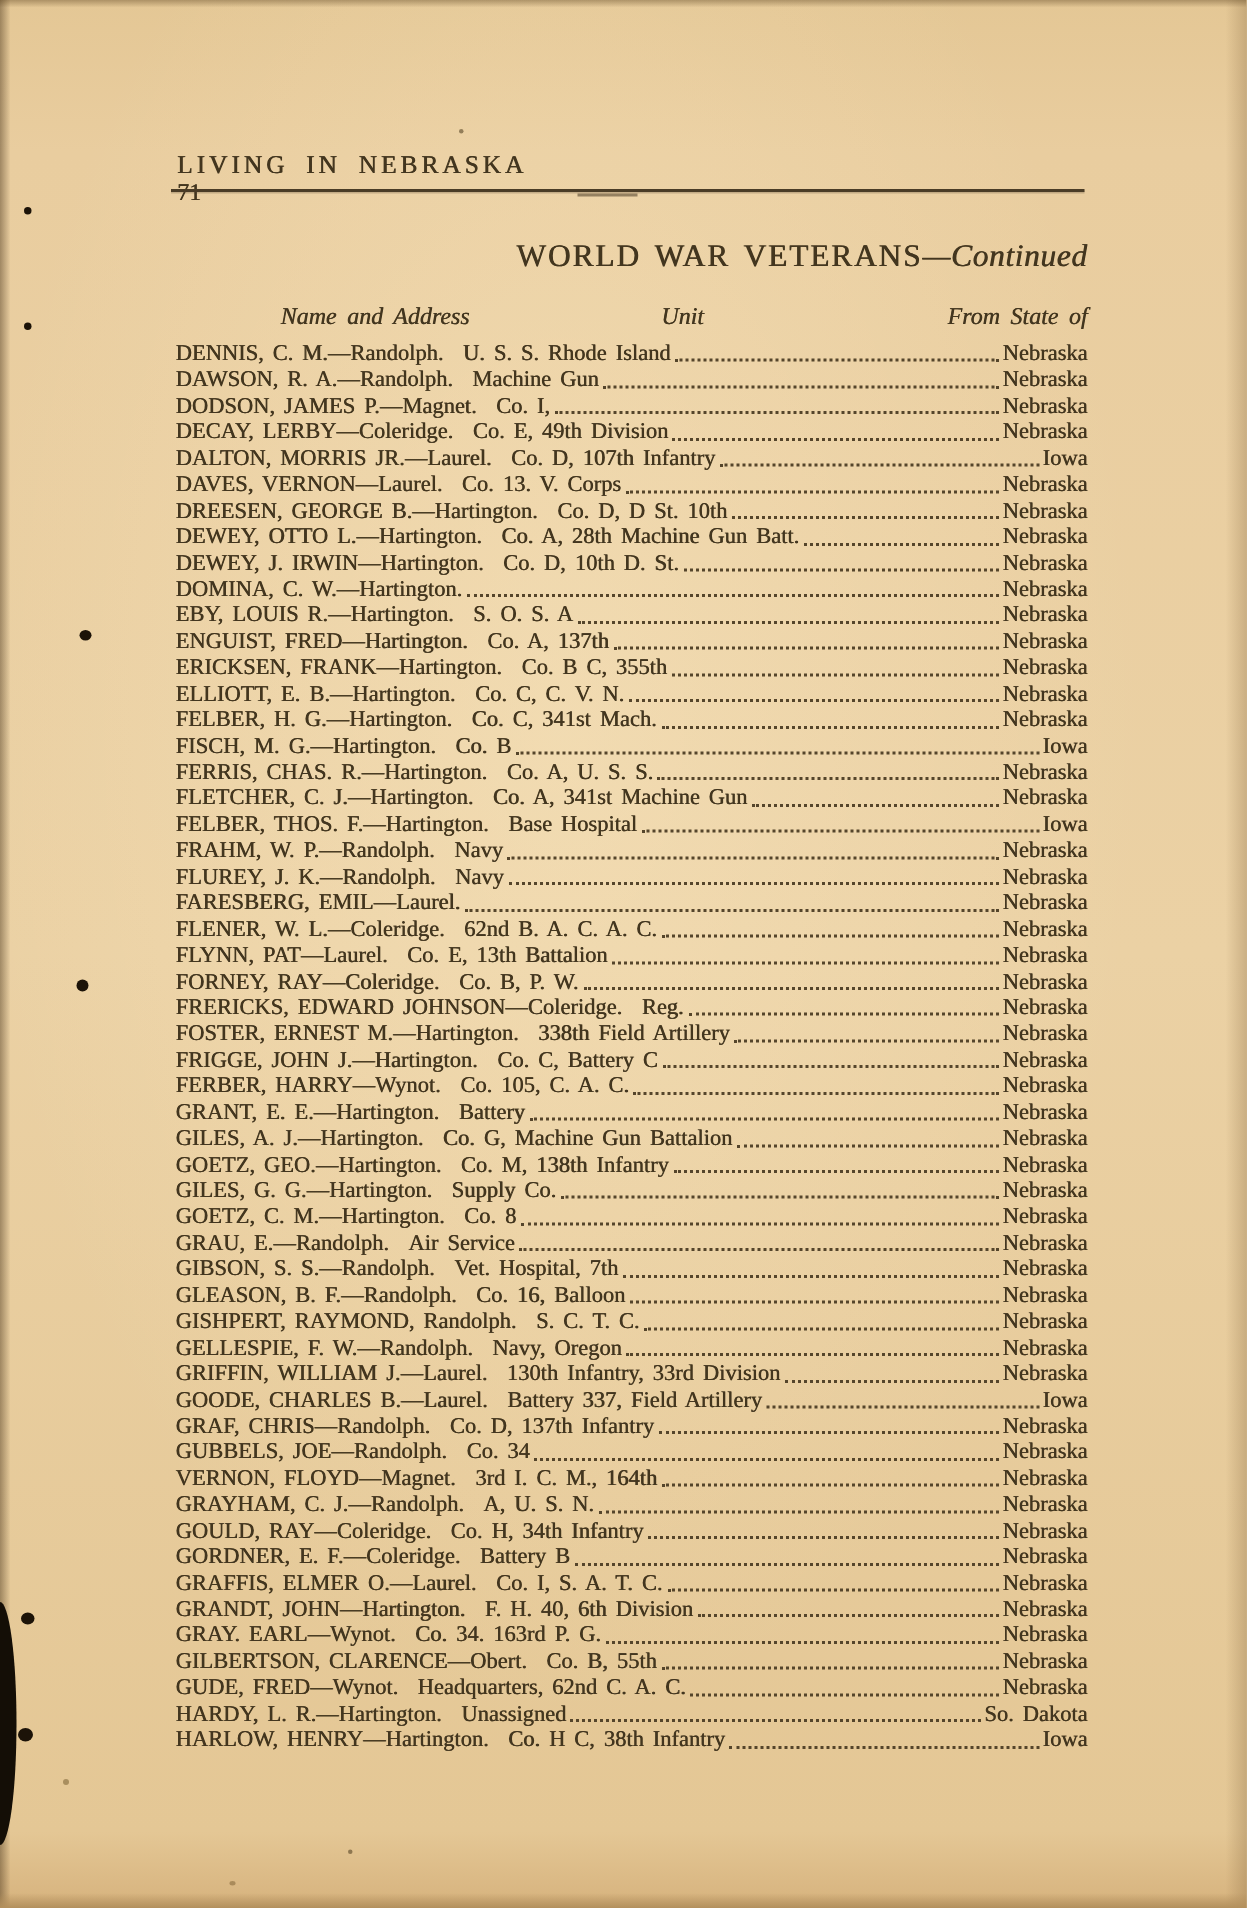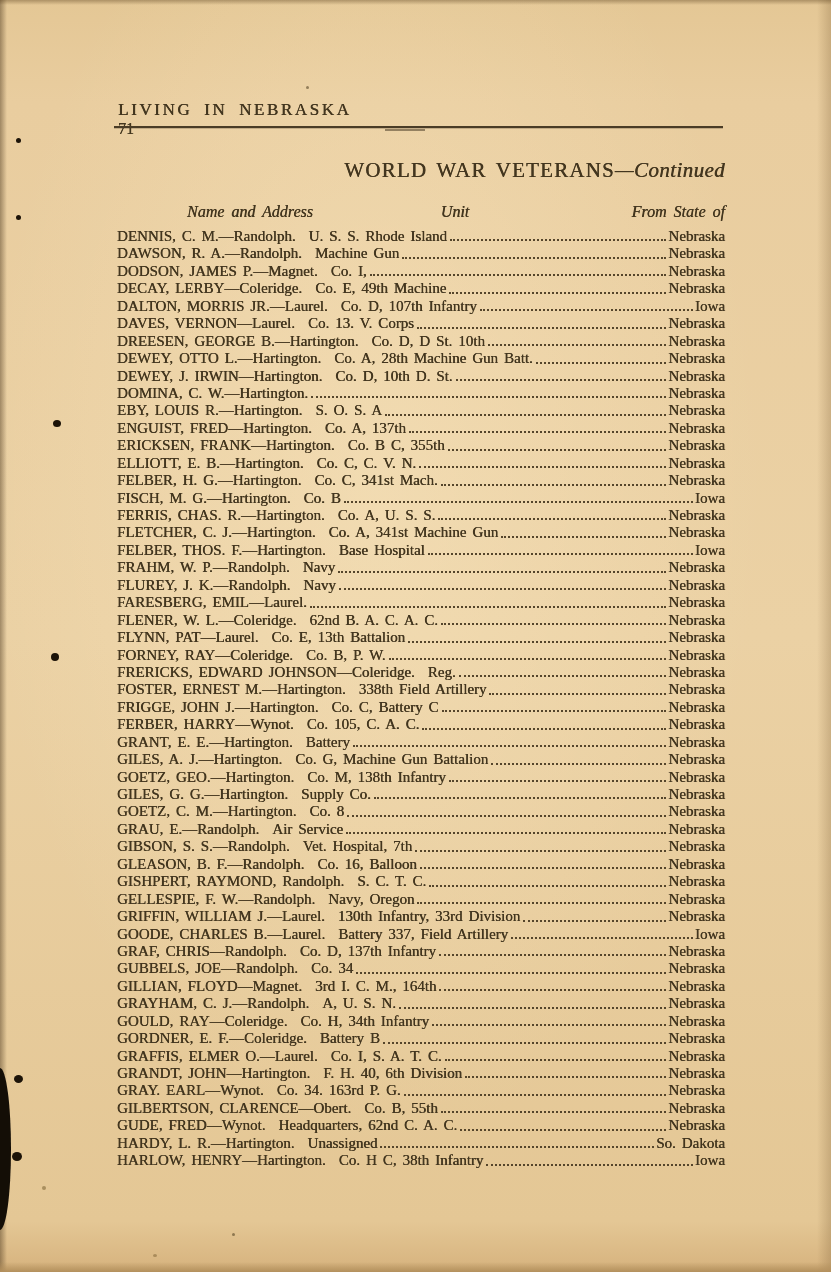--- a/index.html
+++ b/index.html
@@ -131,21 +131,21 @@
 
     <div class="row">
       <span class="nm">DODSON, JAMES P.—Magnet.</span>
       <span class="unit">Co. I,</span>
       <span class="leader"></span>
       <span class="state">Nebraska</span>
     </div>
 
     <div class="row">
       <span class="nm">DECAY, LERBY—Coleridge.</span>
-      <span class="unit">Co. E, 49th Machine</span>
+      <span class="unit">Co. E, 49th Division</span>
       <span class="leader"></span>
       <span class="state">Nebraska</span>
     </div>
 
     <div class="row">
       <span class="nm">DALTON, MORRIS JR.—Laurel.</span>
       <span class="unit">Co. D, 107th Infantry</span>
       <span class="leader"></span>
       <span class="state">Iowa</span>
     </div>
@@ -411,21 +411,21 @@
     </div>
 
     <div class="row">
       <span class="nm">GUBBELS, JOE—Randolph.</span>
       <span class="unit">Co. 34</span>
       <span class="leader"></span>
       <span class="state">Nebraska</span>
     </div>
 
     <div class="row">
-      <span class="nm">GILLIAN, FLOYD—Magnet.</span>
+      <span class="nm">VERNON, FLOYD—Magnet.</span>
       <span class="unit">3rd I. C. M., 164th</span>
       <span class="leader"></span>
       <span class="state">Nebraska</span>
     </div>
 
     <div class="row">
       <span class="nm">GRAYHAM, C. J.—Randolph.</span>
       <span class="unit">A, U. S. N.</span>
       <span class="leader"></span>
       <span class="state">Nebraska</span>

